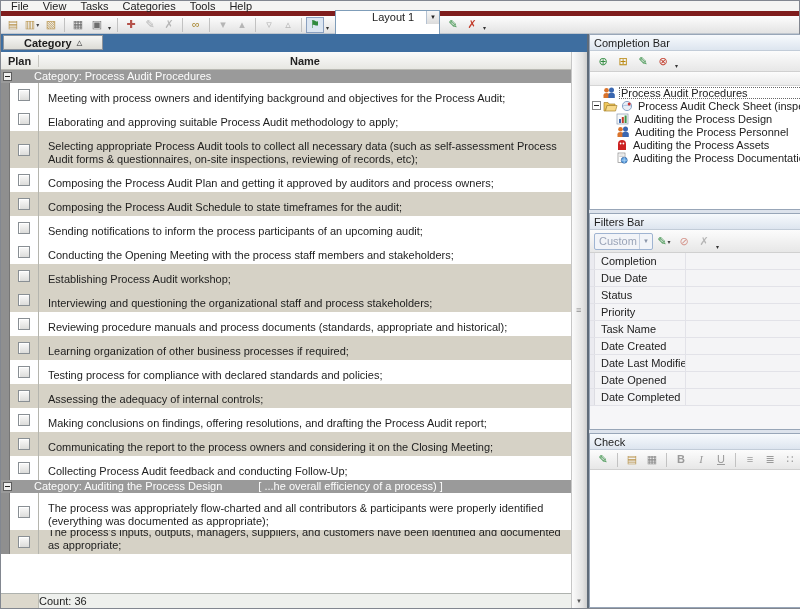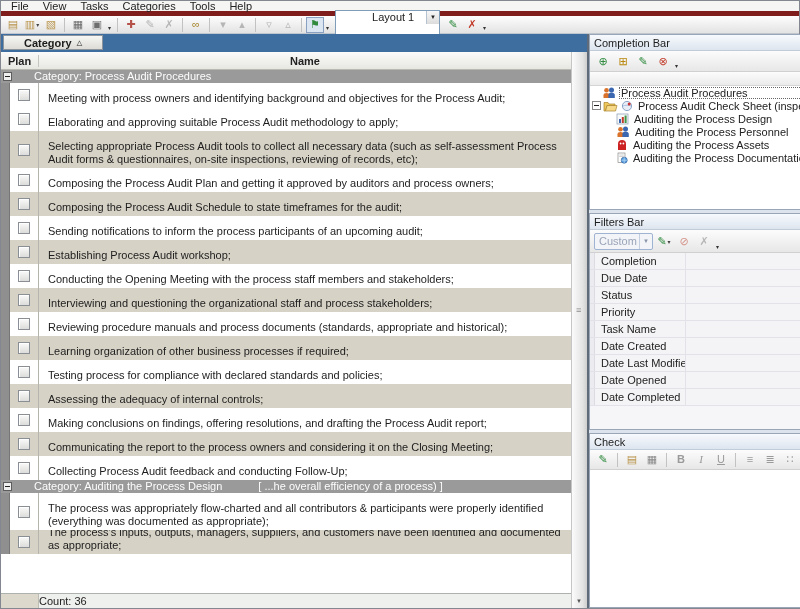--- a/index.html
+++ b/index.html
@@ -254,36 +254,36 @@
               </div>
               <div class="row">
                 <span class="strip"></span>
                 <span class="done-cell">
                   <span class="checkbox"></span>
                 </span>
                 <span class="name-cell">
                   <span class="ntext">Sending notifications to inform the process participants of an upcoming audit;</span>
                 </span>
               </div>
+              <div class="row">
+                <span class="strip"></span>
+                <span class="done-cell">
+                  <span class="checkbox"></span>
+                </span>
+                <span class="name-cell">
+                  <span class="ntext">Conducting the Opening Meeting with the process staff members and stakeholders;</span>
+                </span>
+              </div>
               <div class="row alt">
                 <span class="strip"></span>
                 <span class="done-cell">
                   <span class="checkbox"></span>
                 </span>
                 <span class="name-cell">
                   <span class="ntext">Establishing Process Audit workshop;</span>
-                </span>
-              </div>
-              <div class="row">
-                <span class="strip"></span>
-                <span class="done-cell">
-                  <span class="checkbox"></span>
-                </span>
-                <span class="name-cell">
-                  <span class="ntext">Conducting the Opening Meeting with the process staff members and stakeholders;</span>
                 </span>
               </div>
               <div class="row alt">
                 <span class="strip"></span>
                 <span class="done-cell">
                   <span class="checkbox"></span>
                 </span>
                 <span class="name-cell">
                   <span class="ntext">Interviewing and questioning the organizational staff and process stakeholders;</span>
                 </span>

